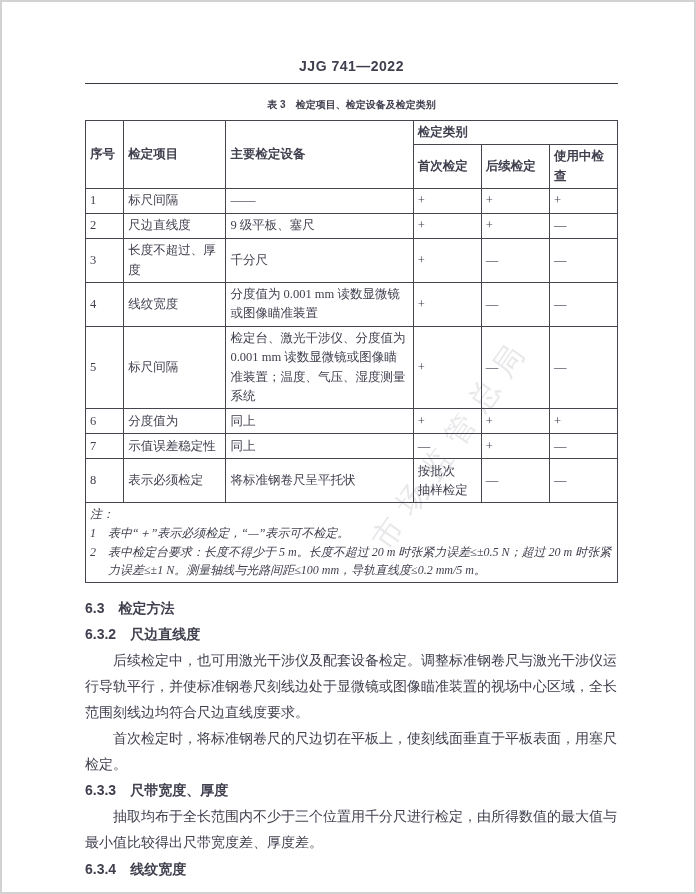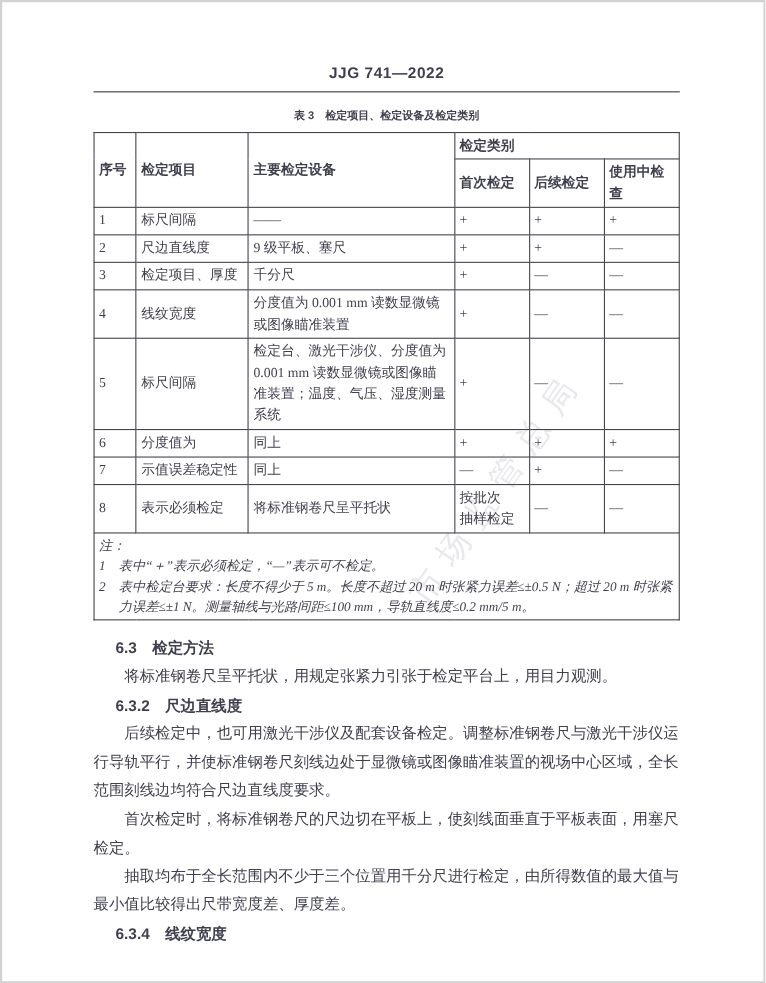--- a/index.html
+++ b/index.html
@@ -71,21 +71,20 @@
     height: 78px;
   }
   .note-line { display: flex; }
   .note-num { flex: 0 0 18px; }
   .note-text { flex: 1; }
   .body-sections { margin-top: 12px; font-size: 14px; }
   .sec-heading {
     font-weight: bold;
     font-family: "Liberation Sans", "DejaVu Sans", sans-serif;
     line-height: 1.9;
-    margin-left: 20px;
   }
   .body-sections p {
     text-indent: 2em;
     line-height: 1.85;
     margin: 0;
   }
   .watermark {
     position: absolute;
     left: 250px; top: 420px;
     width: 400px;
@@ -147,21 +146,21 @@
         <tr class="r-s">
           <td>2</td>
           <td>尺边直线度</td>
           <td>9 级平板、塞尺</td>
           <td>+</td>
           <td>+</td>
           <td>—</td>
         </tr>
         <tr class="r-s">
           <td>3</td>
-          <td>检定项目、厚度</td>
+          <td>长度不超过、厚度</td>
           <td>千分尺</td>
           <td>+</td>
           <td>—</td>
           <td>—</td>
         </tr>
         <tr class="r-m">
           <td>4</td>
           <td>线纹宽度</td>
           <td>分度值为 0.001 mm 读数显微镜或图像瞄准装置</td>
           <td>+</td>
@@ -212,23 +211,23 @@
               <span class="note-num">2</span>
               <span class="note-text">表中检定台要求：长度不得少于 5 m。长度不超过 20 m 时张紧力误差≤±0.5 N；超过 20 m 时张紧力误差≤±1 N。测量轴线与光路间距≤100 mm，导轨直线度≤0.2 mm/5 m。</span>
             </div>
           </td>
         </tr>
       </tbody>
     </table>
 
     <div class="body-sections">
       <div class="sec-heading">6.3　检定方法</div>
-      <p>将标准钢卷尺呈平托状，用规定张紧力引张于检定平台上，用目力观测。</p>
       <div class="sec-heading">6.3.2　尺边直线度</div>
       <p>后续检定中，也可用激光干涉仪及配套设备检定。调整标准钢卷尺与激光干涉仪运行导轨平行，并使标准钢卷尺刻线边处于显微镜或图像瞄准装置的视场中心区域，全长范围刻线边均符合尺边直线度要求。</p>
       <p>首次检定时，将标准钢卷尺的尺边切在平板上，使刻线面垂直于平板表面，用塞尺检定。</p>
+      <div class="sec-heading">6.3.3　尺带宽度、厚度</div>
       <p>抽取均布于全长范围内不少于三个位置用千分尺进行检定，由所得数值的最大值与最小值比较得出尺带宽度差、厚度差。</p>
       <div class="sec-heading">6.3.4　线纹宽度</div>
 
     </div>
 
   </div>
 </div>
 
 </body></html>

